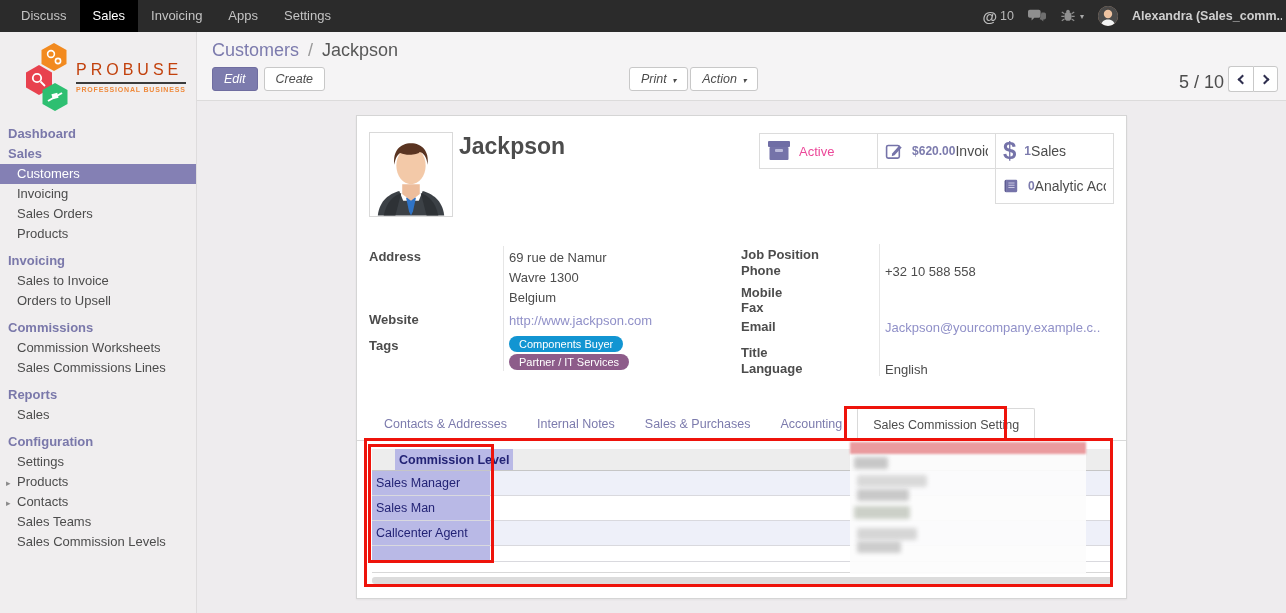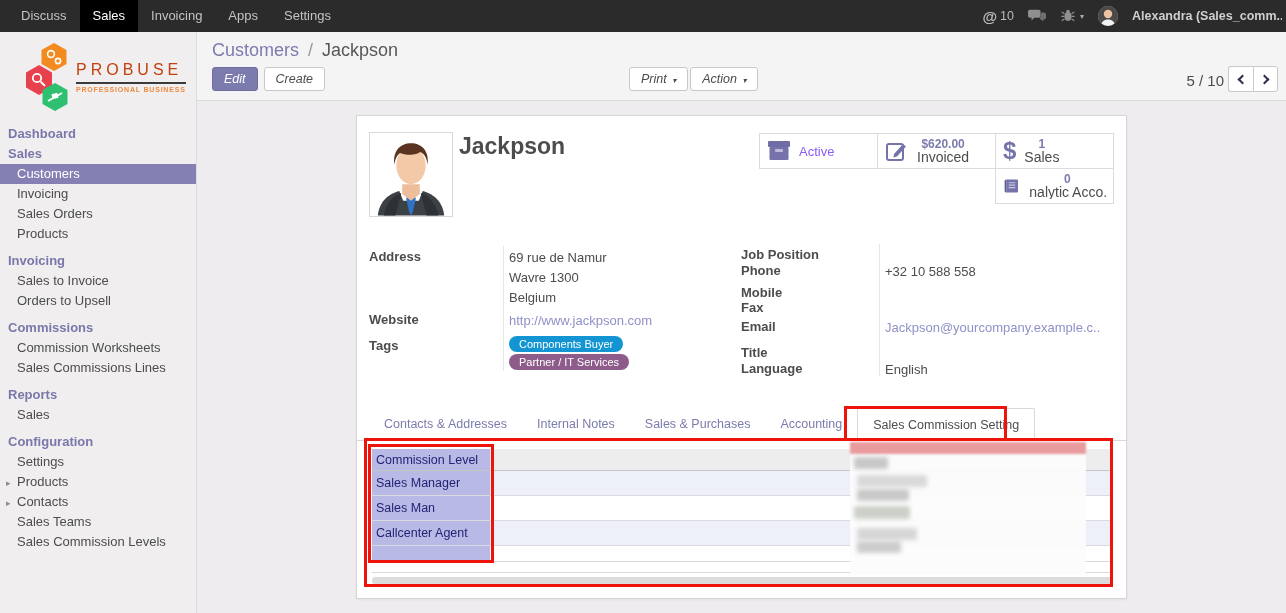--- a/index.html
+++ b/index.html
@@ -35,39 +35,39 @@
   .control-panel { position:absolute; left:197px; top:32px; width:1089px; height:69px; background:#f5f4f5; border-bottom:1px solid #dcdbdb; z-index:5; }
   .content-bg { position:absolute; left:197px; top:101px; width:1089px; height:512px; background:#eeecee; }
   .breadcrumb { position:absolute; left:15px; top:8px; font-size:18px; }
   .breadcrumb .parent { color:#7c7bad; cursor:pointer; }
   .breadcrumb .sep { color:#999; padding:0 4px; }
   .breadcrumb .current { color:#585858; }
   .btn { display:inline-block; font-size:12.5px; border-radius:3px; padding:4px 11px; cursor:pointer; border:1px solid #c8c8c8; background:#fff; color:#4c4c4c;font-style:italic; }
   .btn.primary { background:#7c7bad; border-color:#6f6da0; color:#fff; }
   .cp-left { position:absolute; left:15px; top:35px; display:flex; gap:6px; }
   .cp-center { position:absolute; left:432px; top:35px; display:flex; gap:2px; }
-  .pager { position:absolute; right:62px; top:40px; font-size:15px; color:#4c4c4c;margin-left:8px; }
+  .pager { position:absolute; right:62px; top:40px; font-size:18px; color:#4c4c4c;margin-left:8px; }
   .pager-btns { position:absolute; right:8px; top:34px; display:flex; }
   .pager-btn { width:25px; height:26px; background:#fff; border:1px solid #c9c9c9; display:flex; align-items:center; justify-content:center; cursor:pointer; }
   .pager-btn:first-child { border-radius:3px 0 0 3px; border-right:none; }
   .pager-btn:last-child { border-radius:0 3px 3px 0; }
   .chev { width:7px; height:7px; border-left:2px solid #2f2f4f; border-bottom:2px solid #2f2f4f; display:inline-block; }
   .chev.left { transform:rotate(45deg); margin-left:3px; }
   .chev.right { transform:rotate(-135deg); margin-right:3px; }
 
   
   .sheet { position:absolute; left:356px; top:115px; width:771px; height:484px; background:#fff; border:1px solid #d5d5d5; box-shadow:0 1px 2px rgba(0,0,0,0.05); z-index:6; }
   .avatar-box { position:absolute; left:12px; top:16px; width:84px; height:85px; border:1px solid #d9d9d9; background:#fff; }
   .partner-title { position:absolute; left:102px; top:17px; font-size:23px; font-weight:bold; color:#4c4c4c; }
 
   .sb { position:absolute; width:119px; height:36px; border:1px solid #dcdcdc; background:#fff; display:flex; align-items:center; gap:8px; padding:0 7px; cursor:pointer; }
-  .sb .stack { display:flex; flex-direction:column; line-height:13px; overflow:hidden;align-items:center; }
+  .sb .stack { display:flex; flex-direction:row; line-height:13px; overflow:hidden;align-items:center; }
   .sb .val { color:#7c7bad; font-size:12px; font-weight:bold; }
   .sb .lbl { color:#4c4c4c; font-size:14px; white-space:nowrap; }
-  .sb .lbl.green { color:#8b5cf6; font-size:13px; }
+  .sb .lbl.green { color:#ec4899; font-size:13px; }
   .sb .dollar { color:#7573a9; font-size:24px; font-weight:bold; line-height:24px; }
 
   .fsep { position:absolute; width:1px; background:#e6e6e6; }
   .flabel { position:absolute; font-size:13px; font-weight:bold; color:#4c4c4c; }
   .fval { position:absolute; font-size:13px; color:#4c4c4c; }
   .flink { position:absolute; font-size:13px; color:#9090c8; cursor:pointer; }
   .pill { position:absolute; font-size:11px; color:#fff; border-radius:9px; padding:2px 10px; line-height:12px; }
   .pill.blue { background:#1295d2; }
   .pill.plum { background:#8d5c8a; }
 
@@ -78,21 +78,21 @@
 
   
   .ctable { position:absolute; left:15px; top:333px; width:741px; font-size:12.5px; cursor:pointer; }
   .crow { position:relative; border-bottom:1px solid #d9d9de; }
   .crow.h { height:22px; background:#ededed; border-bottom:1px solid #c6c6c6; }
   .crow.r25 { height:25px; }
   .crow.r16 { height:16px; }
   .crow.stripe { background:#eef0f9; }
   .crow.white { background:#fff; }
   .hl { position:absolute; left:0; top:0; bottom:0; width:118px; background:#b9b9e6; color:#232375; display:flex; align-items:center; padding-left:4px; }
-  .crow.h .hl { font-weight:normal; }
+  .crow.h .hl { font-weight:bold;margin-left:23px; }
   .table-endline { position:absolute; left:15px; top:456px; width:741px; border-top:1px solid #d8d8d8; }
   .hscrollbar { position:absolute; left:15px; top:461px; width:741px; height:7px; background:#dcdcdc; border-radius:3px; }
 
   
   .censor { position:absolute; left:493px; top:326px; width:236px; height:132px; background:rgba(252,252,252,0.93); z-index:8; }
   .censor .pinkbar { position:absolute; left:0; top:0; width:236px; height:12px; background:#ea9b9e; filter:blur(1px); }
   .blob { position:absolute; filter:blur(2px); border-radius:2px; }
 
   
   .annobox { position:absolute; border:3px solid #ee130b; z-index:50; pointer-events:none; }

